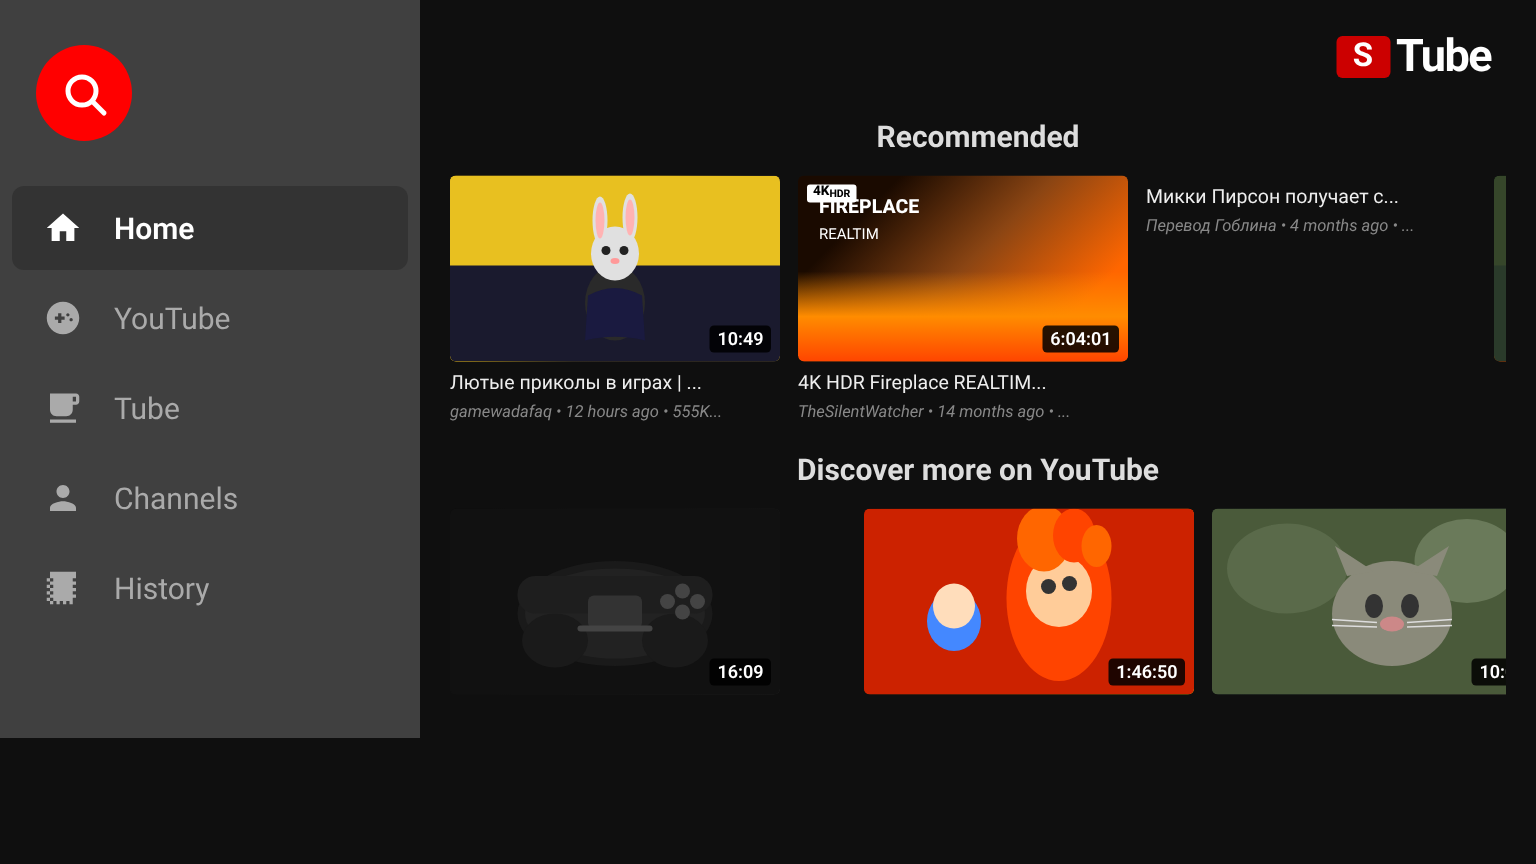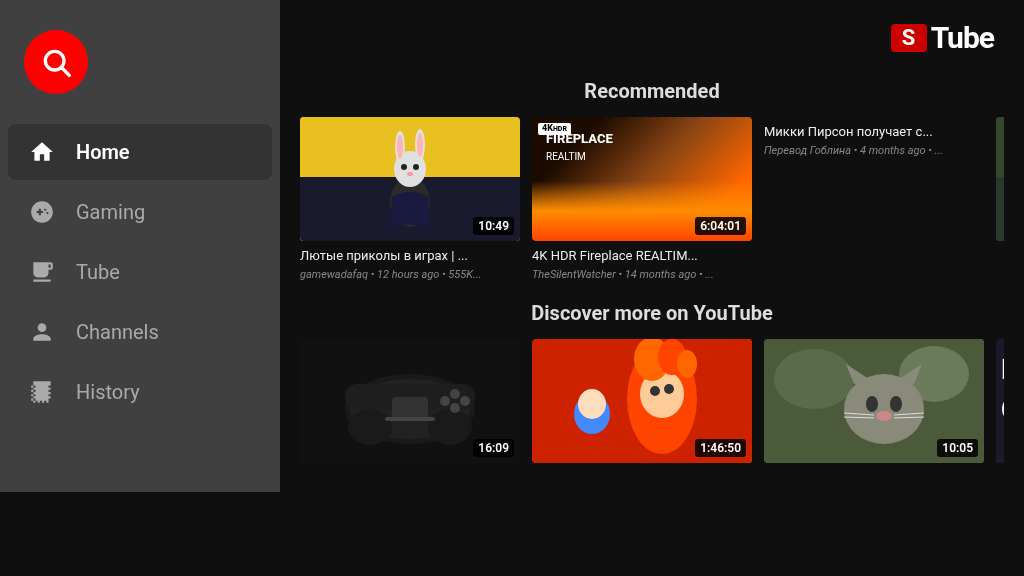--- a/index.html
+++ b/index.html
@@ -178,21 +178,21 @@
       font-style: italic;
     }
 
     
     .thumb-1 { background: linear-gradient(135deg, #f0c020 40%, #1a1a2e 60%); }
     .thumb-2 { background: linear-gradient(135deg, #1a0a00 20%, #8b4513 50%, #ff6600 80%); }
     .thumb-3 { background: linear-gradient(135deg, #2c3e50 0%, #4a6741 50%, #7f8c8d 100%); }
     .thumb-4 { background: linear-gradient(135deg, #1a3a1a 0%, #2d5a1b 50%, #ff4500 80%); }
 
     .thumb-discover-1 { background: linear-gradient(135deg, #0a0a0a 0%, #1a1a1a 50%, #2a2a2a 100%); }
-    .thumb-discover-2 { background: linear-gradient(135deg, #1a0a0a 0%, #cc3300 40%, #ff6600 70%, #ffcc00 100%); }
+    .thumb-discover-2 { background: linear-gradient(135deg, #1a0a0a 0%, #cc3300 40%, #ff6600 70%, #ffcc00 100%); margin-left: 44px; }
     .thumb-discover-3 { background: linear-gradient(135deg, #2a3a2a 0%, #4a6a4a 50%, #8a8a6a 100%); }
     .thumb-discover-4 { background: linear-gradient(135deg, #1a0000 0%, #3a1a1a 50%, #888 100%); }
 
     .badge-4k {
       position: absolute;
       top: 6px;
       left: 6px;
       background: #fff;
       color: #000;
       font-size: 9px;
@@ -251,21 +251,21 @@
       </div>
       <span>Home</span>
     </div>
 
     <div class="nav-item">
       <div class="nav-icon">
         <svg width="26" height="26" viewBox="0 0 24 24" fill="#aaa">
           <path d="M12 2C6.48 2 2 6.48 2 12s4.48 10 10 10 10-4.48 10-10S17.52 2 12 2zm-1 13H9v-2H7v-2h2V9h2v2h2v2h-2v2zm4-4c-.55 0-1-.45-1-1s.45-1 1-1 1 .45 1 1-.45 1-1 1zm2 3c-.55 0-1-.45-1-1s.45-1 1-1 1 .45 1 1-.45 1-1 1z"></path>
         </svg>
       </div>
-      <span>Gaming</span>
+      <span>YouTube</span>
     </div>
 
     <div class="nav-item">
       <div class="nav-icon">
         <svg width="26" height="26" viewBox="0 0 24 24" fill="#aaa">
           <path d="M20 3H4v10c0 2.21 1.79 4 4 4h6c2.21 0 4-1.79 4-4v-3h2c1.11 0 2-.89 2-2V5c0-1.11-.89-2-2-2zm0 5h-2V5h2v3zM4 19h16v2H4z"></path>
         </svg>
       </div>
       <span>Tube</span>
     </div>

